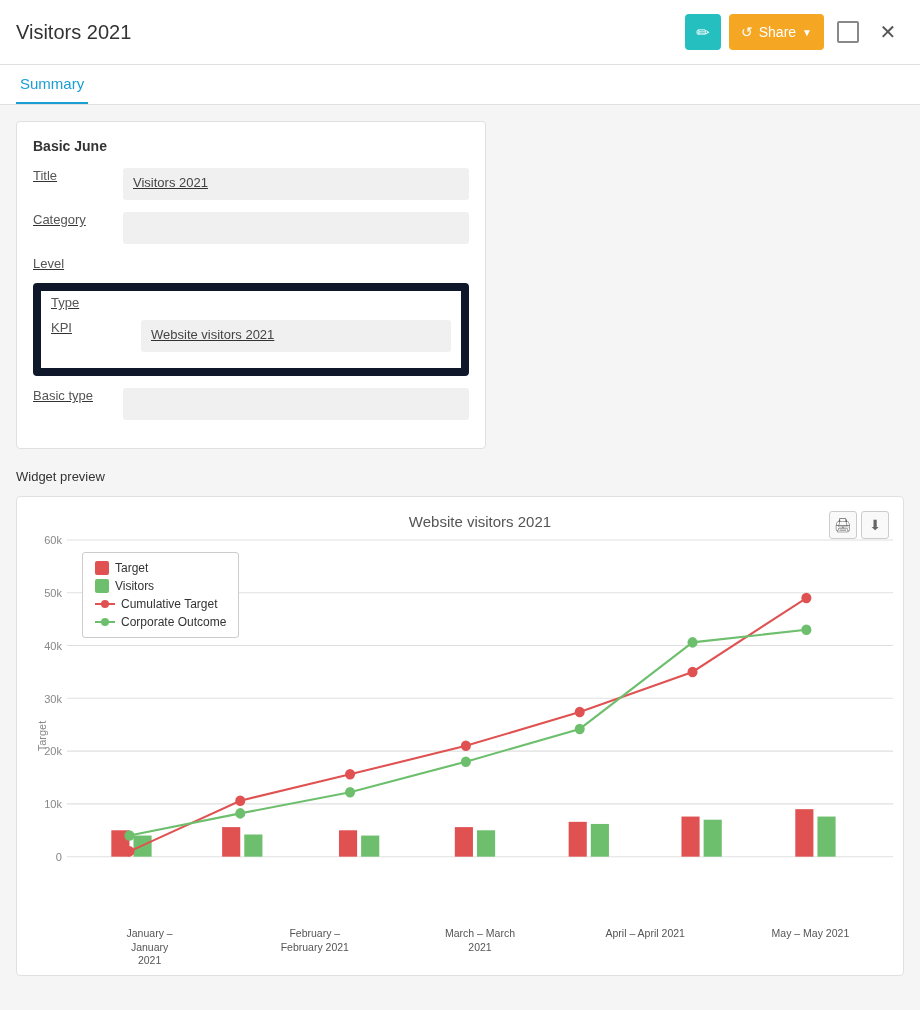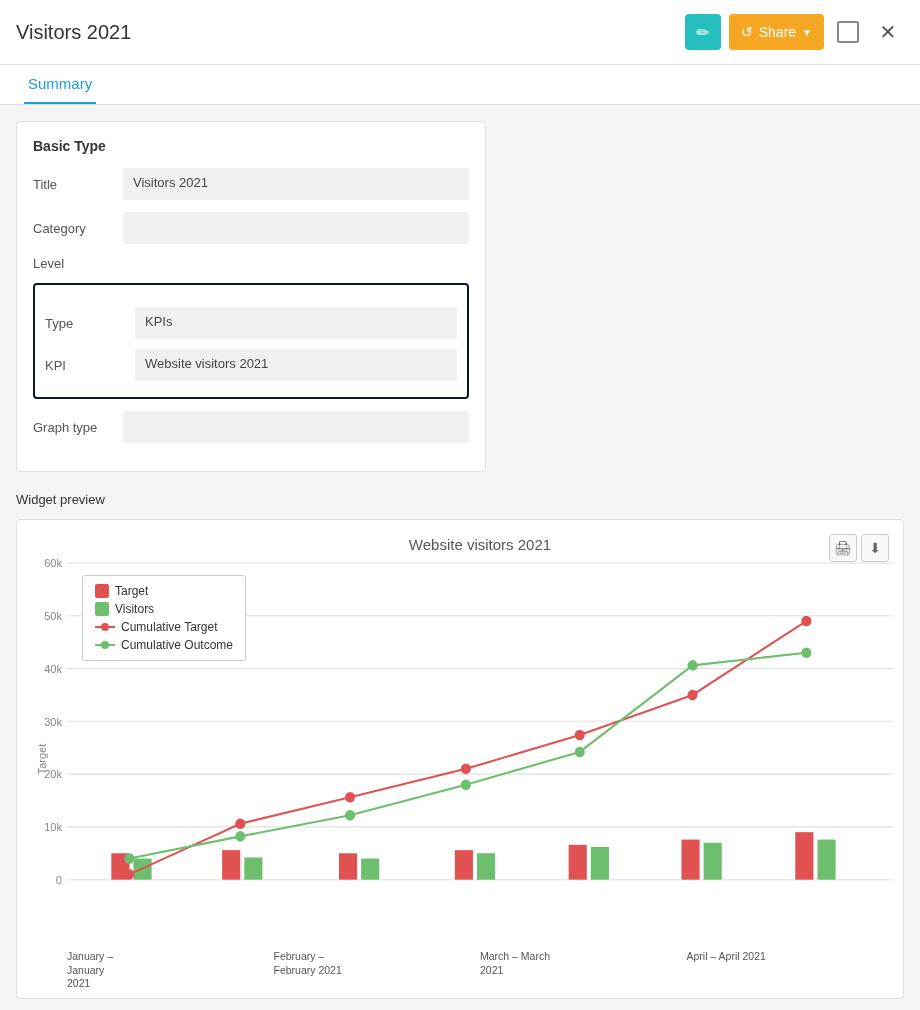--- a/index.html
+++ b/index.html
@@ -69,21 +69,21 @@
       cursor: pointer;
       color: #555;
       font-size: 18px;
       width: 32px;
       height: 32px;
       display: flex;
       align-items: center;
       justify-content: center;
     }
     .tabs {
-      padding: 0 24px;
+      padding: 0 16px;
       border-bottom: 1px solid #e0e0e0;
       background: #fff;
     }
     .tab {
       display: inline-block;
       padding: 10px 4px;
       margin-right: 20px;
       cursor: pointer;
       font-size: 15px;
       color: #1a9fd4;
@@ -104,22 +104,22 @@
       margin-bottom: 20px;
     }
     .card-title {
       font-size: 14px;
       font-weight: 600;
       color: #333;
       margin-bottom: 14px;
     }
     .form-row {
       display: flex;
-      align-items: center;
       margin-bottom: 12px;
+      text-decoration: underline;
     }
     .form-label {
       width: 90px;
       font-size: 13px;
       color: #555;
       flex-shrink: 0;
     }
     .form-input {
       flex: 1;
       background: #f0f0f0;
@@ -209,21 +209,21 @@
     .x-labels {
       display: flex;
       justify-content: space-around;
       padding-top: 4px;
       font-size: 11px;
       color: #666;
       text-align: center;
     }
     .x-label {
       flex: 1;
-      text-align: left;
+      text-align: center;
       font-size: 10.5px;
       color: #555;
       line-height: 1.3;
     }
   </style>
 </head>
 <body>
 
 <div class="window">
 
@@ -247,49 +247,48 @@
     </div>
   </div>
 
   <div class="tabs">
     <span class="tab">Summary</span>
   </div>
 
   <div class="content-area">
 
     <div class="basic-info-card">
-      <div class="card-title">Basic Type</div>
+      <div class="card-title">Basic June</div>
 
       <div class="form-row">
         <span class="form-label">Title</span>
         <div class="form-input">Visitors 2021</div>
       </div>
 
       <div class="form-row">
         <span class="form-label">Category</span>
         <div class="form-input"></div>
       </div>
 
       <div class="form-row">
         <span class="form-label">Level</span>
       </div>
 
-      <div style="border: 2px solid #0f172a; border-radius: 4px; padding: 22px 10px 4px 10px; margin-bottom: 12px;">
+      <div style="border: 8px solid #0f172a; border-radius: 4px; padding: 4px 10px 4px 10px; margin-bottom: 12px;">
         <div class="form-row" style="margin-bottom:10px;">
           <span class="form-label">Type</span>
-          <div class="form-input">KPIs</div>
         </div>
         <div class="form-row" style="margin-bottom:12px;">
           <span class="form-label">KPI</span>
           <div class="form-input">Website visitors 2021</div>
         </div>
       </div>
 
       <div class="form-row">
-        <span class="form-label">Graph type</span>
+        <span class="form-label">Basic type</span>
         <div class="form-input"></div>
       </div>
     </div>
 
     <div>
       <div class="widget-preview-label">Widget preview</div>
 
       <div class="chart-container">
         <div class="chart-title">Website visitors 2021</div>
 
@@ -314,21 +313,21 @@
           <div class="legend-item">
             <div style="width:20px;height:2px;background:#e05252;position:relative;display:flex;align-items:center;justify-content:center;">
               <span style="width:8px;height:8px;border-radius:50%;background:#e05252;display:inline-block;"></span>
             </div>
             <span>Cumulative Target</span>
           </div>
           <div class="legend-item">
             <div style="width:20px;height:2px;background:#6dbf6d;position:relative;display:flex;align-items:center;justify-content:center;">
               <span style="width:8px;height:8px;border-radius:50%;background:#6dbf6d;display:inline-block;"></span>
             </div>
-            <span>Cumulative Outcome</span>
+            <span>Corporate Outcome</span>
           </div>
         </div>
 
         <div class="y-axis-label">Target</div>
 
         
         <svg class="chart-svg" viewBox="0 0 820 360" preserveAspectRatio="none">
 
           <line x1="0" y1="300" x2="820" y2="300" stroke="#e0e0e0" stroke-width="1"></line>
           <line x1="0" y1="250" x2="820" y2="250" stroke="#e0e0e0" stroke-width="1"></line>
@@ -387,18 +386,19 @@
           <circle cx="621" cy="97" r="5" fill="#6dbf6d"></circle>
           <circle cx="734" cy="85" r="5" fill="#6dbf6d"></circle>
         </svg>
 
         
         <div class="x-labels">
           <div class="x-label">January –<br>January<br>2021</div>
           <div class="x-label">February –<br>February 2021</div>
           <div class="x-label">March – March<br>2021</div>
           <div class="x-label">April – April 2021</div>
+          <div class="x-label">May – May 2021</div>
         </div>
       </div>
     </div>
 
   </div>
 </div>
 
 </body></html>

